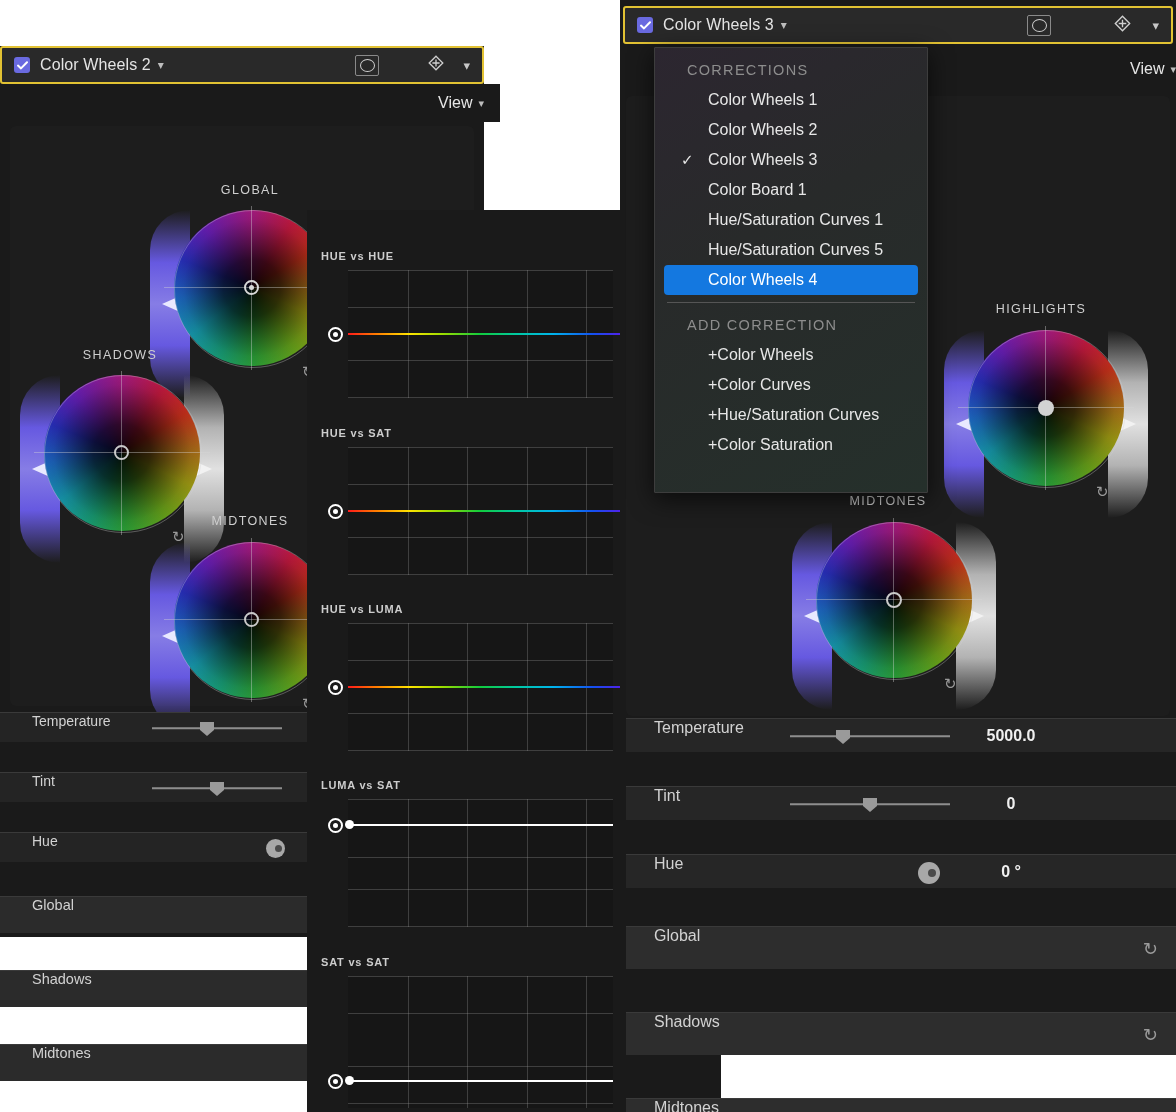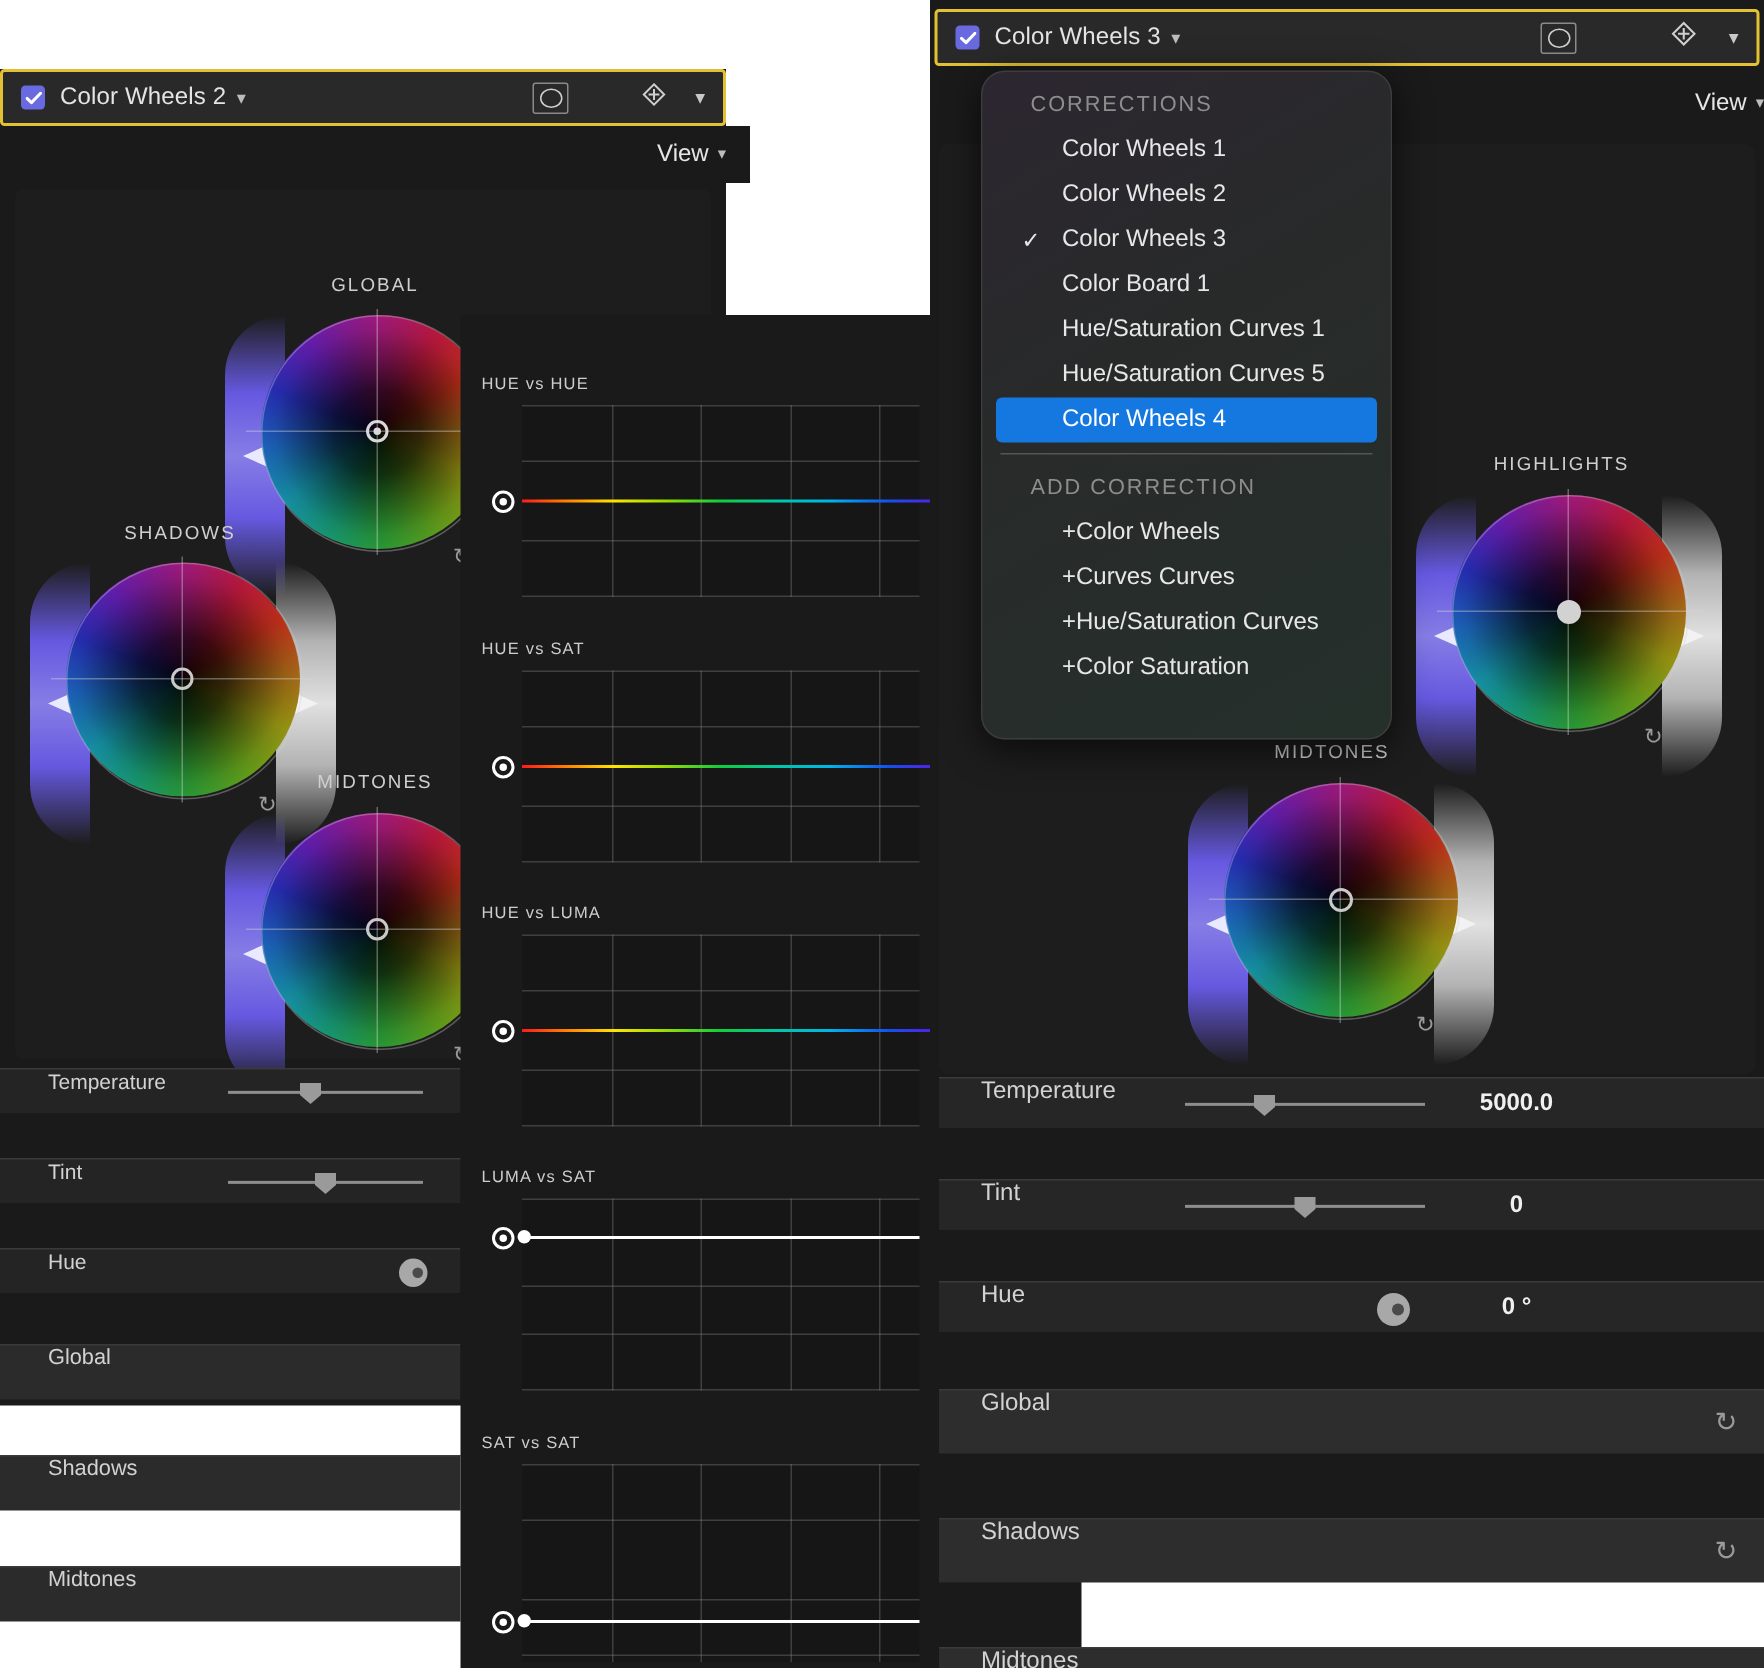--- a/index.html
+++ b/index.html
@@ -89,21 +89,21 @@
     background:linear-gradient(to right,#ff1a1a 0%,#ff7a00 9%,#ffe400 20%,#9bdd00 31%,
       #12cc3c 43%,#00c9a2 55%,#00b4ec 67%,#1450f0 80%,#5d18e8 91%,#8a0fdd 100%);}
   .whiteline{position:absolute;height:2px;background:#ffffff;}
   .cnode{position:absolute;width:9px;height:9px;border-radius:50%;background:#fff;}
   .target{position:absolute;width:15px;height:15px;border-radius:50%;
     border:2px solid #ffffff;box-sizing:border-box;
     display:flex;align-items:center;justify-content:center;}
   .target i{width:5px;height:5px;border-radius:50%;background:#fff;display:block;}
 
   
-  .menu{position:absolute;border-radius:16px;
+  .menu{position:absolute;border-radius:1px;
     background:linear-gradient(150deg,#2c2630 0%,#282a2a 40%,#25302b 100%);
     border:1px solid #3d3d3d;
     box-shadow:0 6px 24px rgba(0,0,0,.65);overflow:hidden;text-align:right;}
   .menu-head{color:#8d8d8d;font-size:14.5px;letter-spacing:1.3px;
     padding:0 0 0 32px;display:flex;align-items:center;height:30px;}
   .mi{display:flex;align-items:center;height:30px;position:relative;
     color:#e7e7e7;font-size:16px;padding-left:44px;box-sizing:border-box;
     margin:0 9px;border-radius:4px;white-space:nowrap;}
   .mi.sel{background:#1478e0;color:#ffffff;}
   .mi .tick{position:absolute;left:17px;top:50%;transform:translateY(-50%);
@@ -234,21 +234,21 @@
     <div class="prow" style="left:0;top:177px;width:307px;height:37px;background:#2b2b2b;border-top:1px solid #3a3a3a;">
       <span class="lbl" style="margin-left:32px;font-size:14.5px;">Shadows</span>
     </div>
     <div class="prow" style="left:0;top:214px;width:307px;height:37px;background:#2b2b2b;border-top:1px solid #3a3a3a;">
       <span class="lbl" style="margin-left:32px;font-size:14.5px;">Midtones</span>
     </div>
 
   </div>
 </div>
 
-<div class="panel" style="left:307px;top:210px;width:414px;height:902px;background:#1a1a1a;">
+<div class="panel" style="left:307px;top:210px;width:414px;height:902px;background:#1a1a1a;font-weight:bold;">
 
   <div class="curve-sec" style="top:28px;height:168px;">
     <div class="curve-title" style="left:14px;top:12px;">HUE vs HUE</div>
     <div class="graph" style="left:41px;top:32px;width:265px;height:128px;">
       <i class="gl" style="left:60px;top:0;width:1px;height:128px;"></i>
       <i class="gl" style="left:119px;top:0;width:1px;height:128px;"></i>
       <i class="gl" style="left:179px;top:0;width:1px;height:128px;"></i>
       <i class="gl" style="left:238px;top:0;width:1px;height:128px;"></i>
       <i class="gl" style="left:0;top:0;width:265px;height:1px;"></i>
       <i class="gl" style="left:0;top:37px;width:265px;height:1px;"></i>
@@ -480,21 +480,21 @@
   </div>
 
   <div class="menu-div"></div>
 
   <div class="menu-head">ADD CORRECTION</div>
 
   <div class="mi">
     <span>+Color Wheels</span>
   </div>
   <div class="mi">
-    <span>+Curves Curves</span>
+    <span>+Color Curves</span>
   </div>
   <div class="mi">
     <span>+Hue/Saturation Curves</span>
   </div>
   <div class="mi">
     <span>+Color Saturation</span>
   </div>
 </div>
 
 </body></html>

